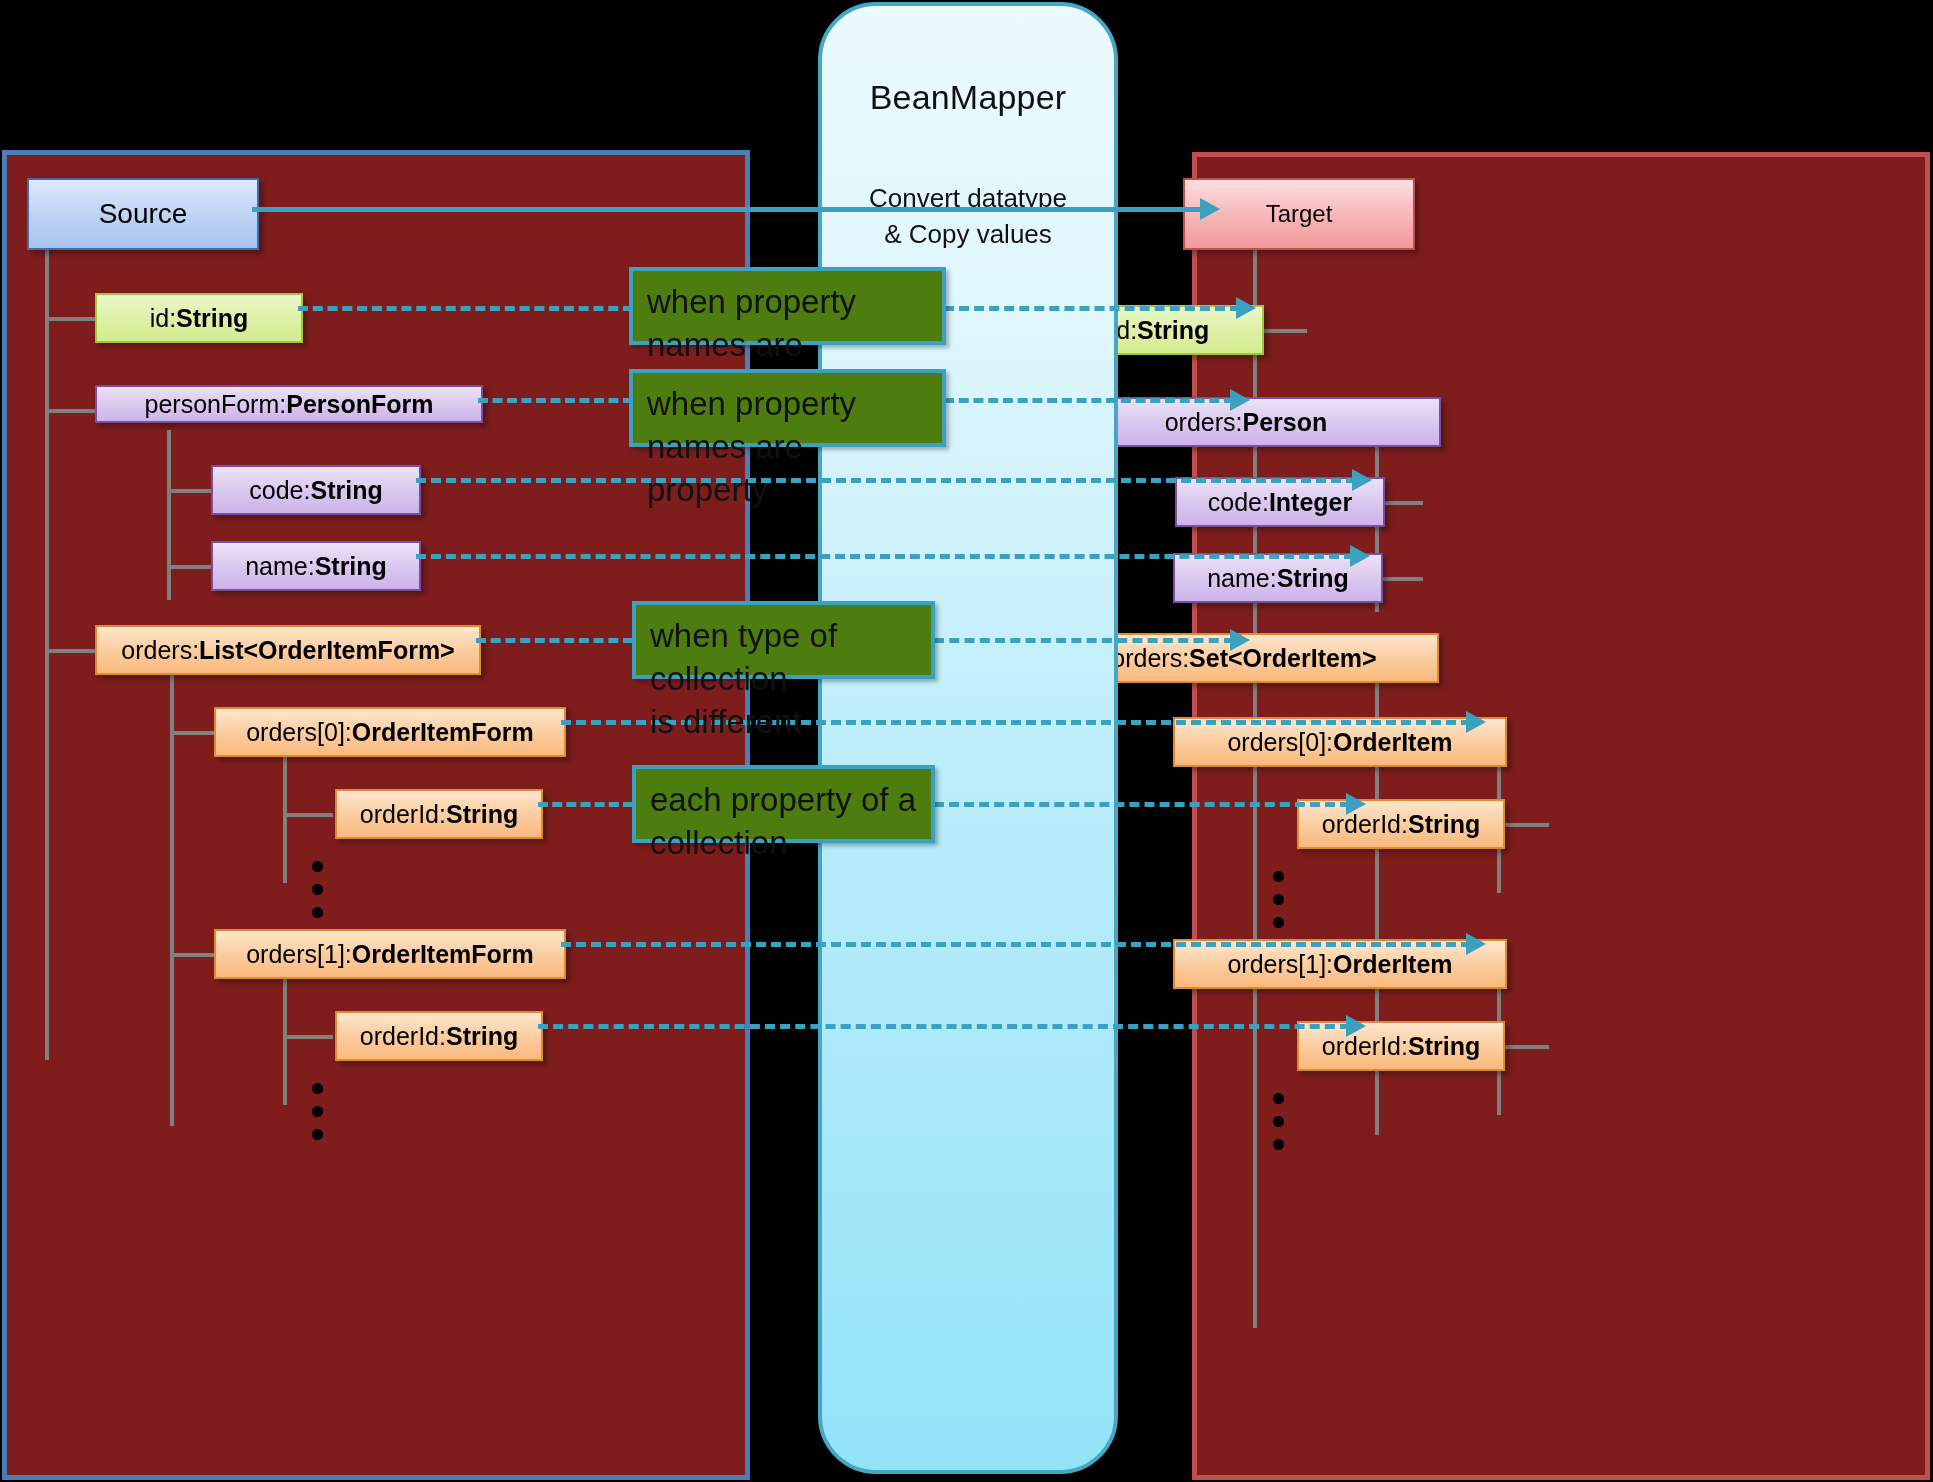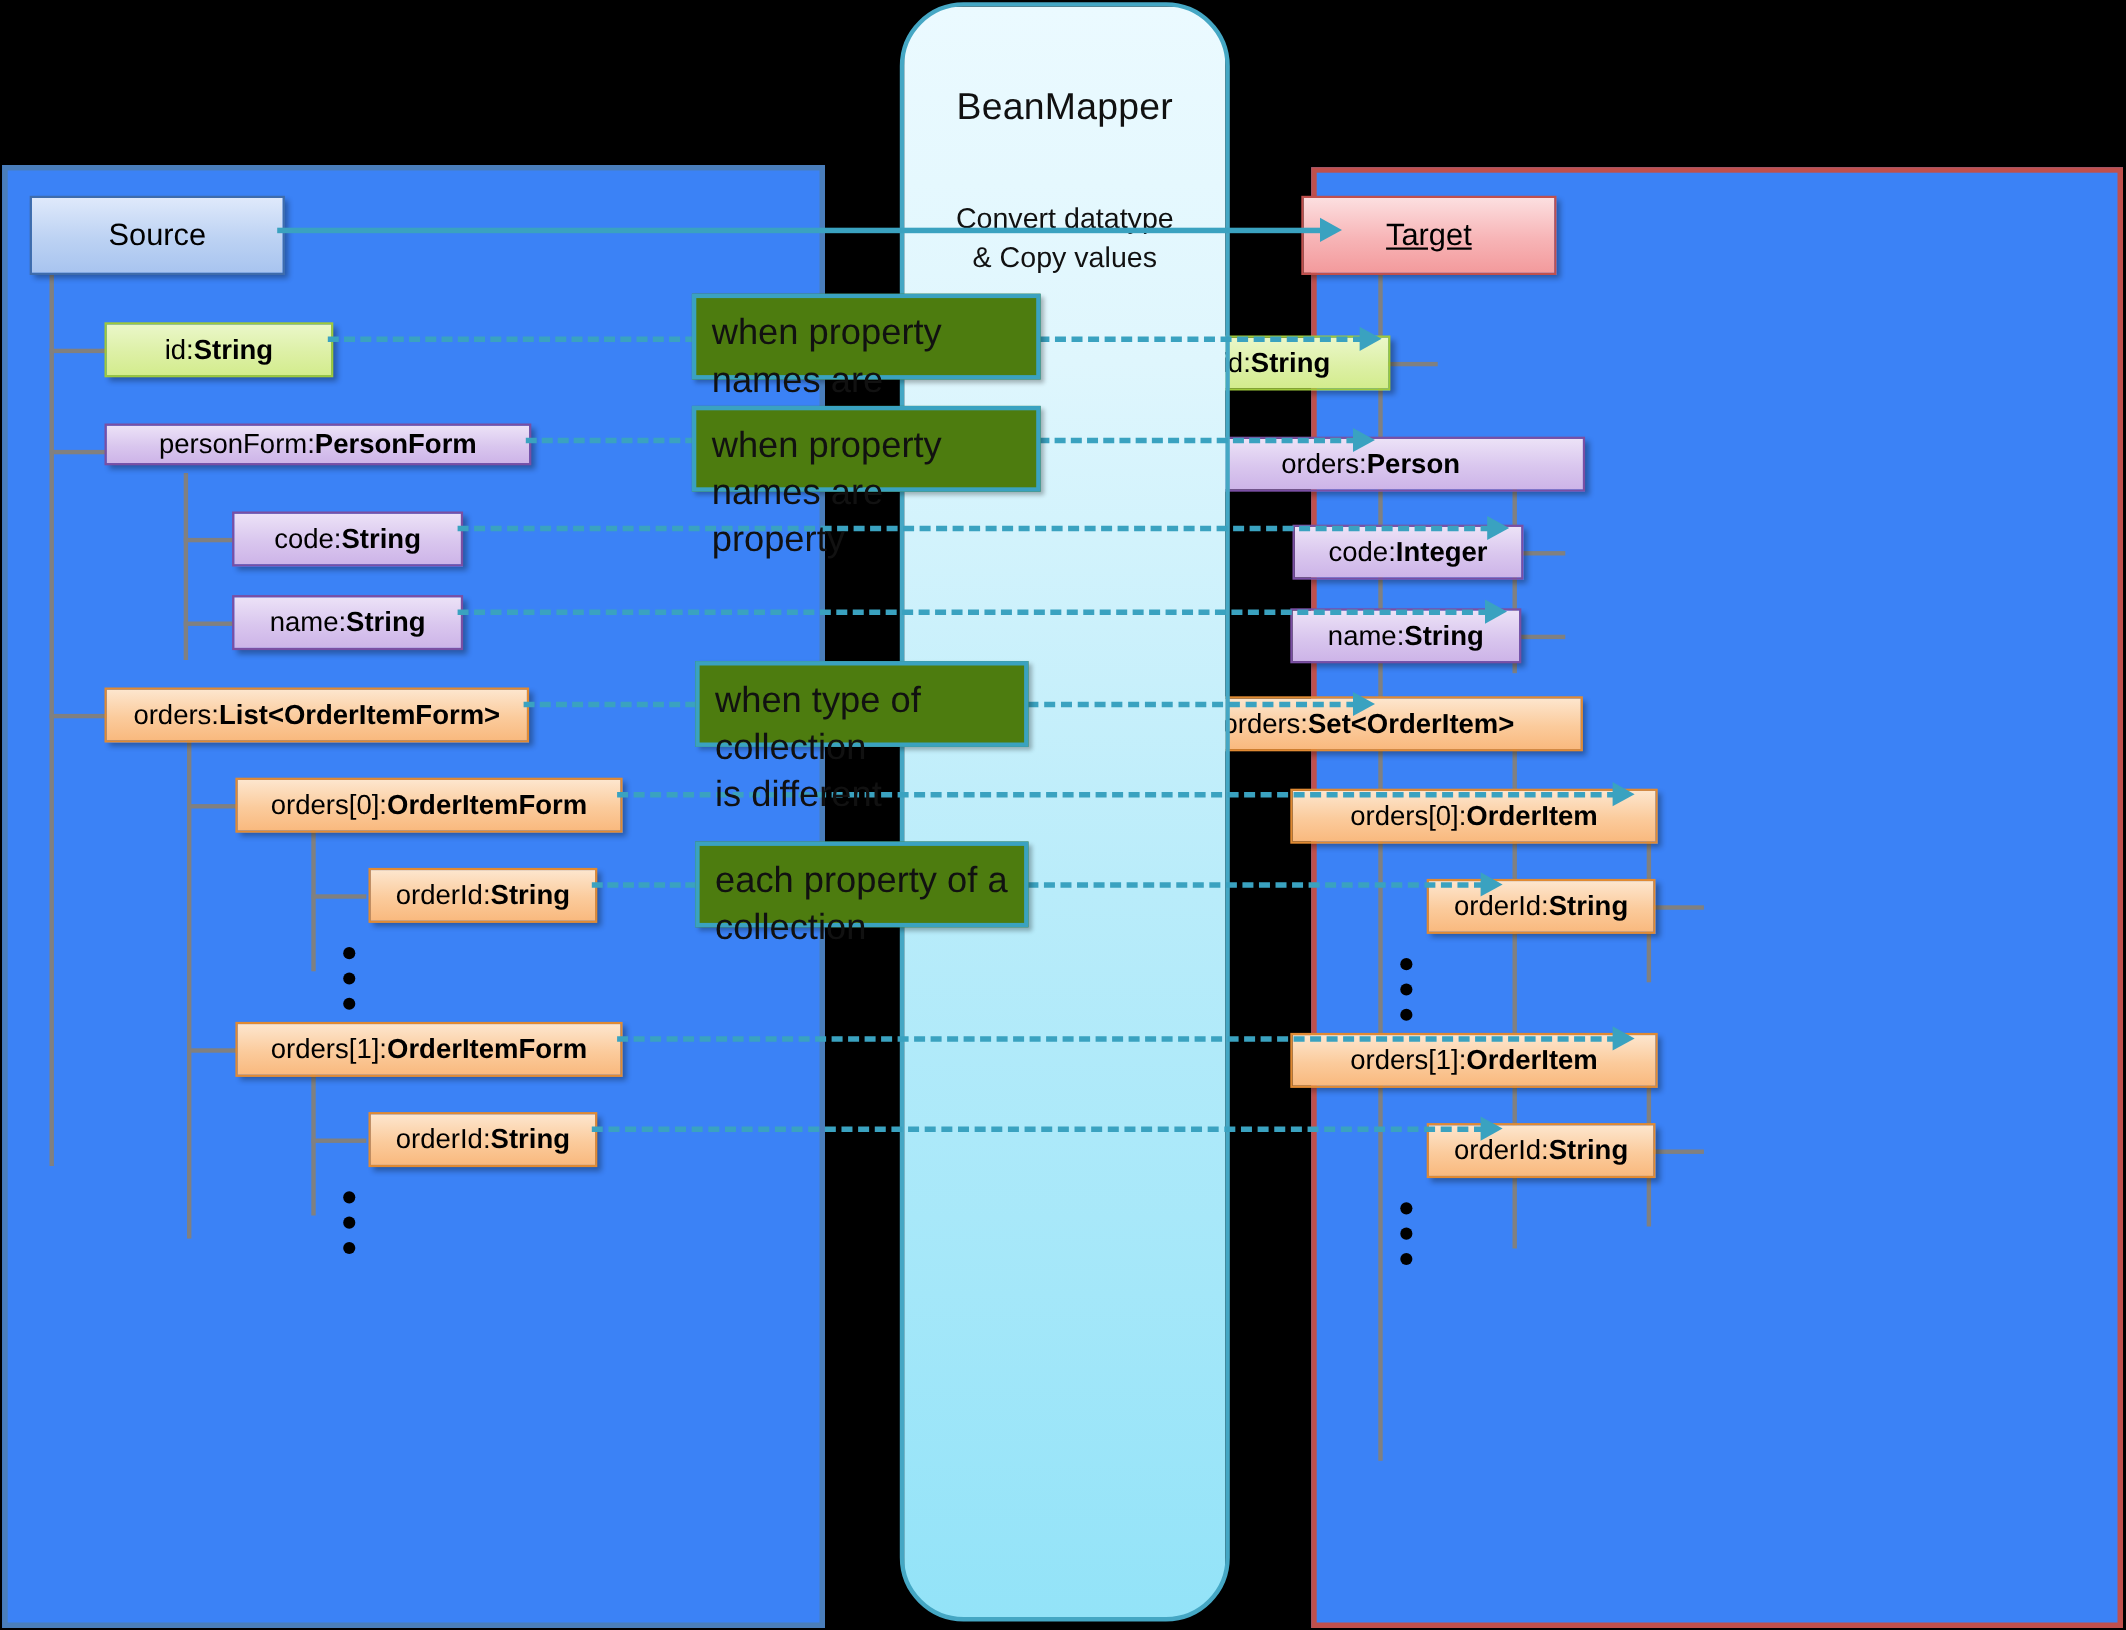--- a/index.html
+++ b/index.html
@@ -2,21 +2,21 @@
 <html><head>
 <meta charset="utf-8">
 <style>
   html,body{margin:0;padding:0;background:#000;}
   body{width:1933px;height:1482px;position:relative;overflow:hidden;
        font-family:"Liberation Sans", sans-serif;}
 
   .stage{position:absolute;left:0;top:0;width:1933px;height:1482px;background:#000;}
 
   
-  .panel{position:absolute;background:#3b82f6;box-sizing:border-box;text-align:right;}
+  .panel{position:absolute;background:#7f1d1d;box-sizing:border-box;text-align:right;}
   #source-panel{left:2px;top:150px;width:748px;height:1330px;border:5px solid #4a7ebb;}
   #target-panel{left:1192px;top:152px;width:738px;height:1328px;border:5px solid #c0504d;}
 
   
   #beanmapper{position:absolute;left:818px;top:2px;width:300px;height:1472px;
       border-radius:58px;border:4px solid #45a7c4;
       background:linear-gradient(to bottom,#ebfaff 0%,#dff6fd 22%,#b9ecfa 55%,#93e3f8 100%);
       box-sizing:border-box;}
   #beanmapper-title{position:absolute;left:0;right:0;top:72px;text-align:center;
       font-size:34px;color:#111;letter-spacing:.2px;}
@@ -27,21 +27,21 @@
   .node{position:absolute;box-sizing:border-box;border-width:2px;border-style:solid;
         display:flex;align-items:center;justify-content:center;
         font-size:25px;color:#000;white-space:nowrap;
         box-shadow:4px 4px 5px rgba(0,0,0,.32);}
   .node b{font-weight:bold;}
   .node .lbl{font-weight:normal;}
 
   .n-blue{background:linear-gradient(to bottom,#dfe9fb 0%,#bcd2f3 55%,#a8c4ef 100%);
           border-color:#3f6cab;font-weight:bold;font-size:28px;}
   .n-red{background:linear-gradient(to bottom,#fcdfe0 0%,#f7b4b6 55%,#f39a9c 100%);
-         border-color:#c0504d;font-weight:bold;font-size:28px;text-decoration:underline;}
+         border-color:#c0504d;font-weight:bold;font-size:24px;}
   .n-green{background:linear-gradient(to bottom,#eaf7c9 0%,#ddf0a6 55%,#d3ec8d 100%);
            border-color:#9ec93a;}
   .n-purple{background:linear-gradient(to bottom,#ece2f7 0%,#d9c6ee 55%,#cdb4e8 100%);
             border-color:#7a4fa3;}
   .n-orange{background:linear-gradient(to bottom,#fde6ce 0%,#fbcb9c 55%,#f9b97e 100%);
             border-color:#e08a33;}
 
   
   .callout{position:absolute;box-sizing:border-box;background:#4d7c0f;border:4px solid #3aa2c0;
            font-size:33px;color:#111;line-height:1.3;padding:10px 0 0 14px;

